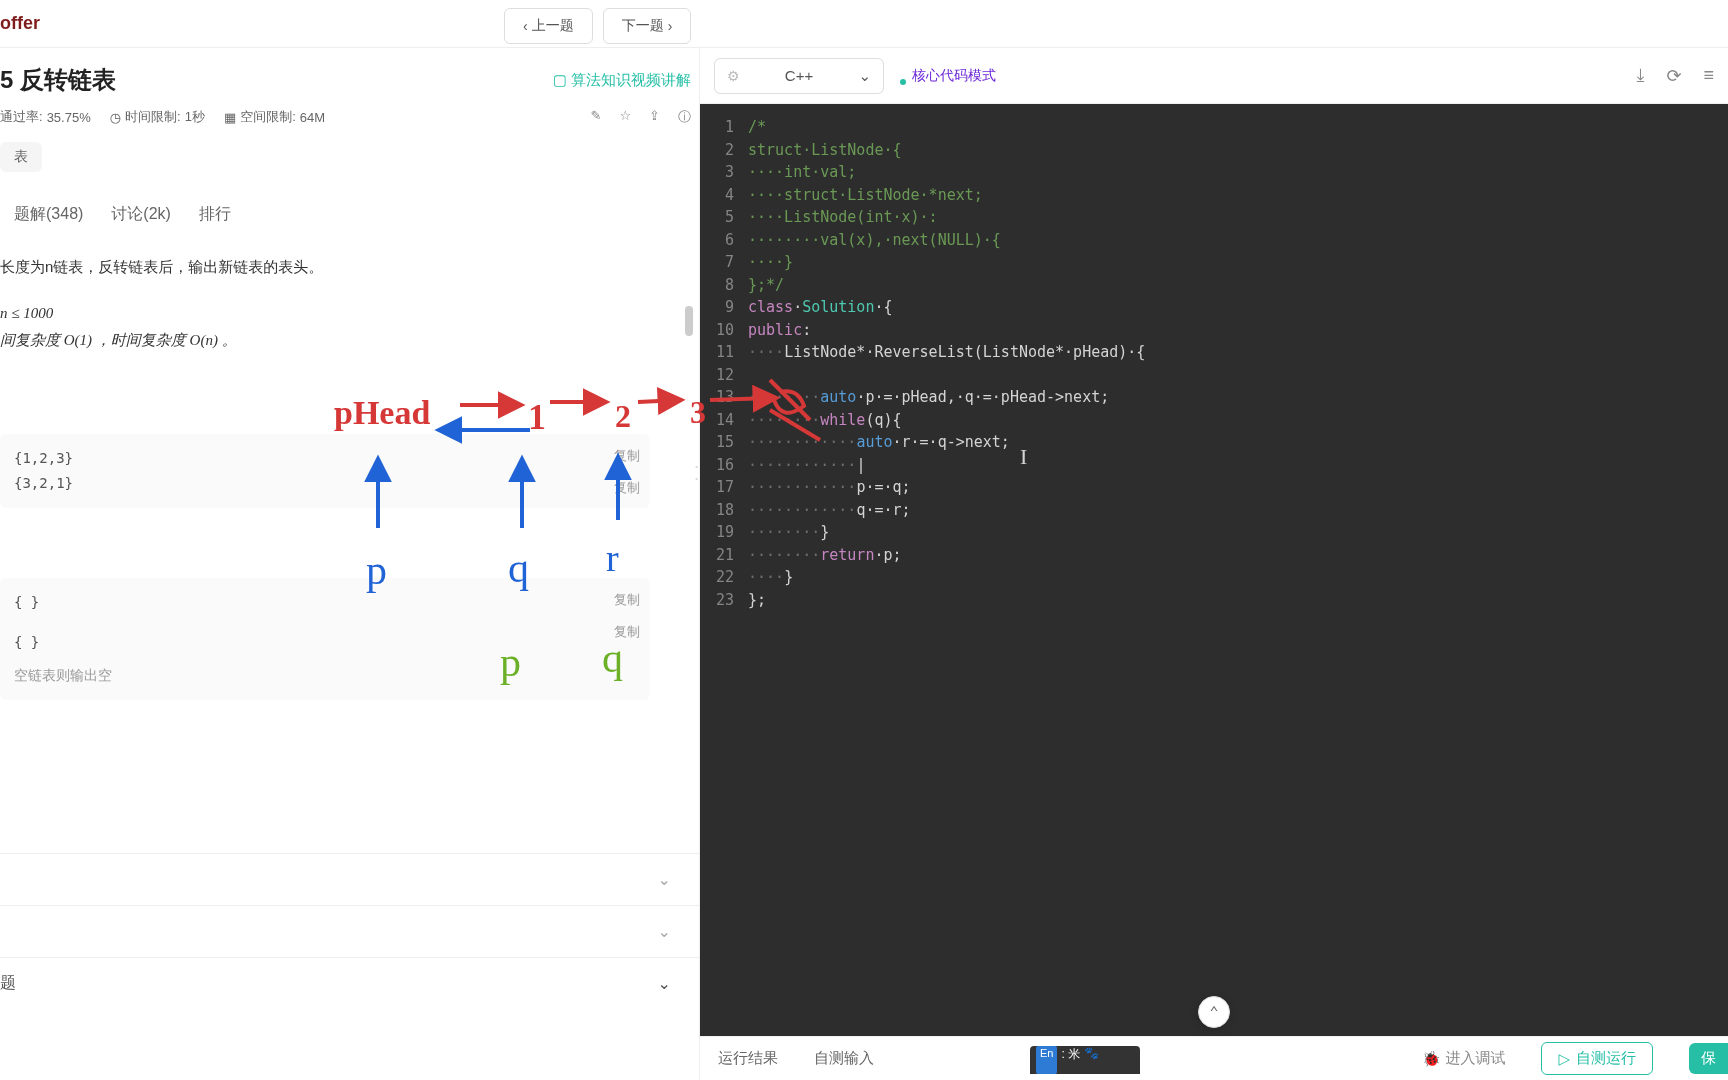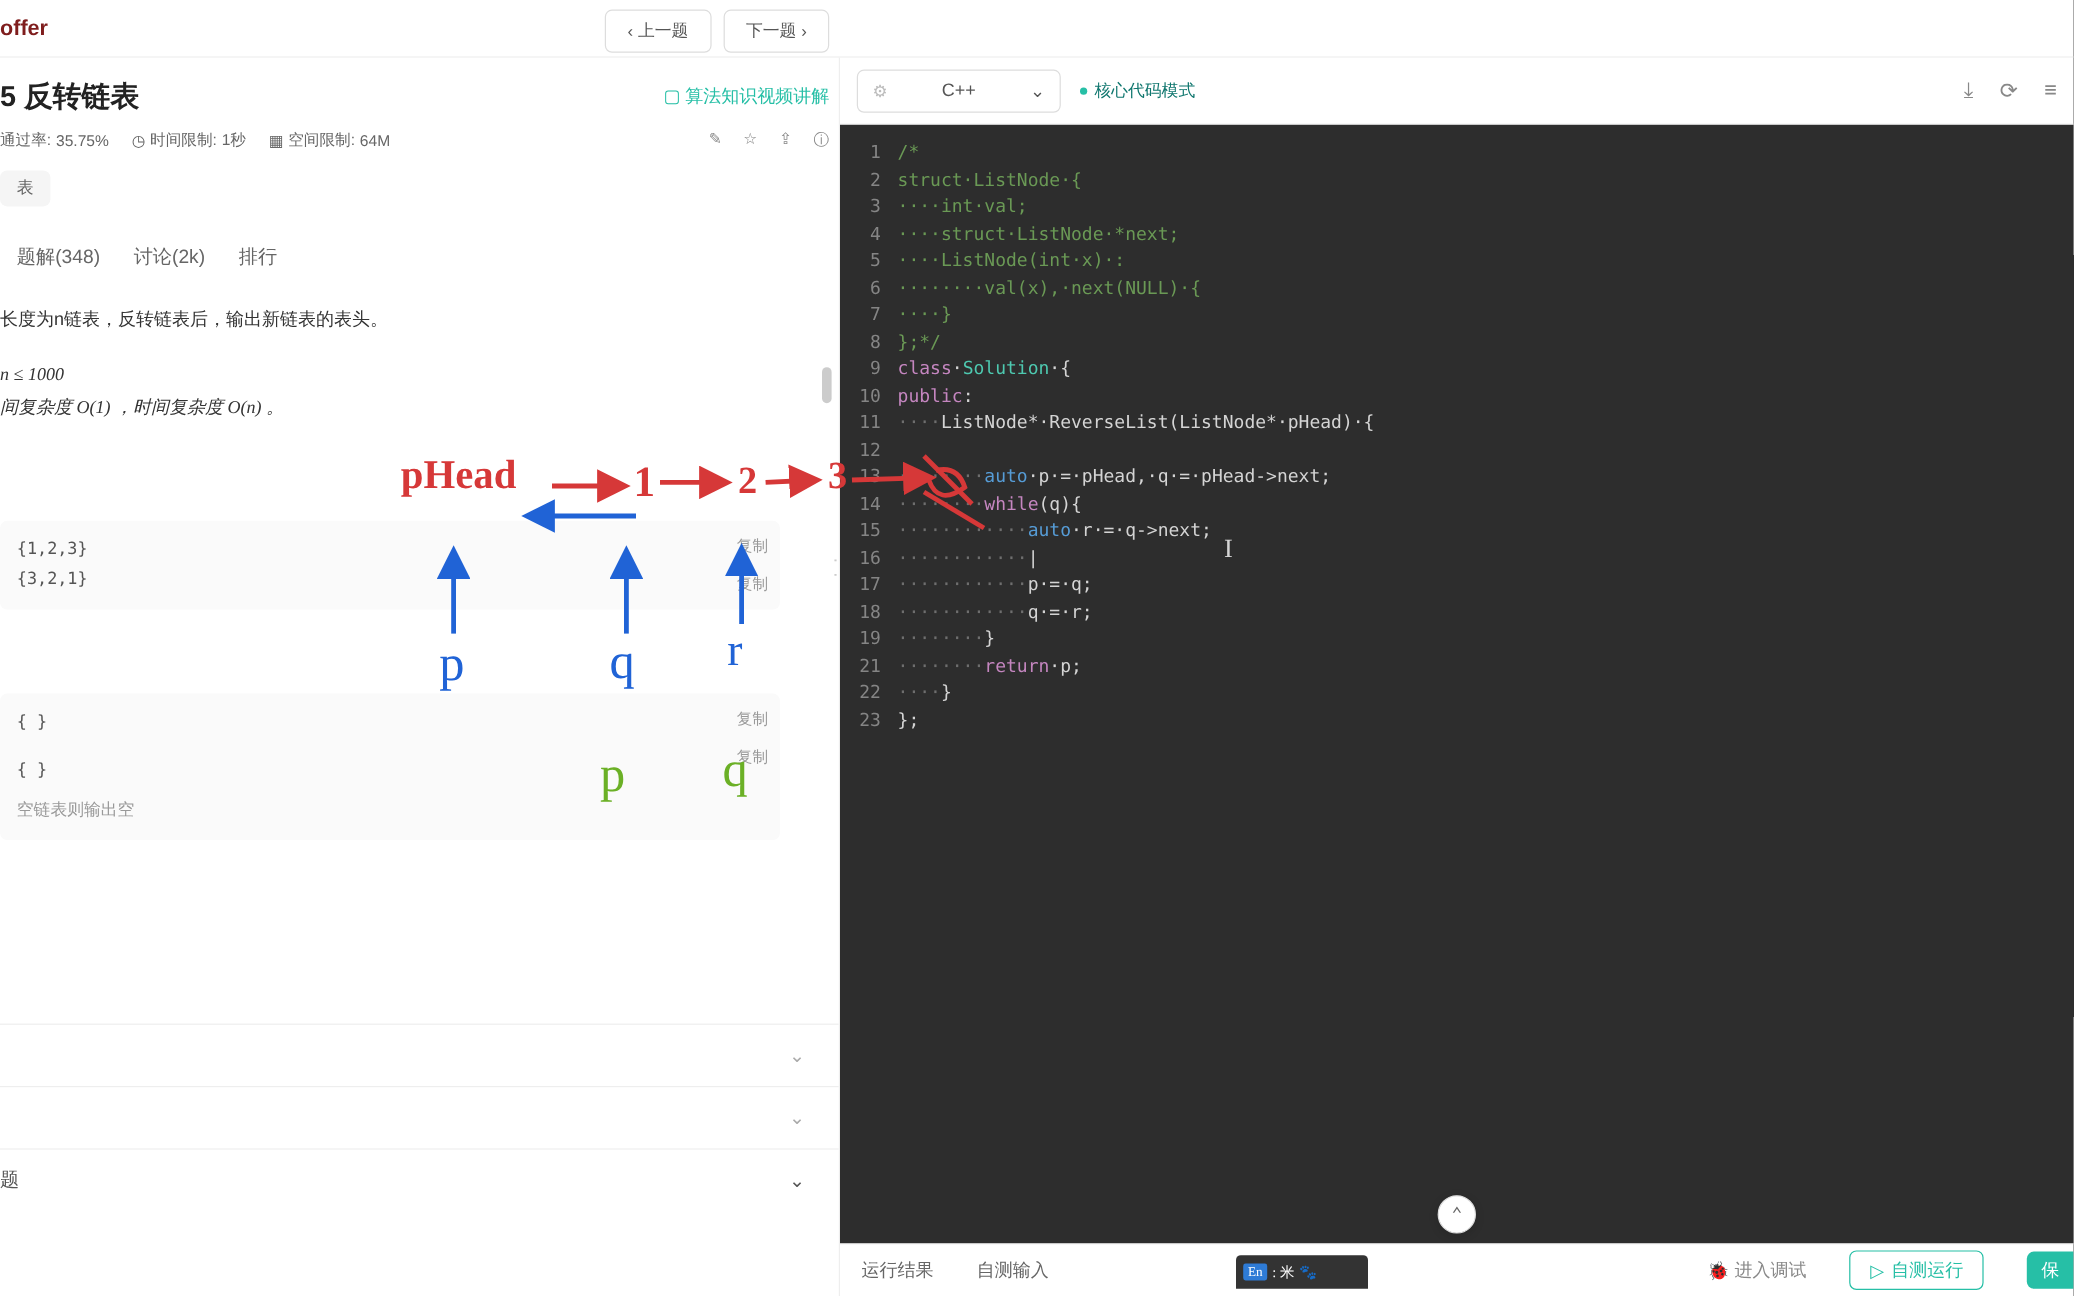--- a/index.html
+++ b/index.html
@@ -31,30 +31,30 @@
 
 .example-box { background: #fafafa; border-radius: 6px; padding: 12px 14px; margin-top: 10px; position: relative; font-family: monospace; font-size: 14px; color: #555; width: 650px; }
 .copy-btn { position: absolute; right: 10px; top: 10px; color: #999; font-size: 13px; cursor: pointer; }
 .empty-note { color: #999; margin-top: 8px; font-size: 14px; }
 
 .expand-row { border-top: 1px solid #eee; height: 52px; display: flex; align-items: center; justify-content: flex-end; padding-right: 28px; color: #aaa; cursor: pointer; }
 .expand-last { border-top: 1px solid #eee; height: 52px; display: flex; align-items: center; justify-content: space-between; padding: 0 28px 0 0; color: #555; font-size: 16px; cursor: pointer; }
 
 .scrollbar-stub { position: absolute; right: 6px; top: 258px; width: 8px; height: 30px; background: #ccc; border-radius: 4px; }
 
-.annot { position: absolute; pointer-events: none; z-index: 50; }
+.annot { position: absolute; pointer-events: none; z-index: 50; margin-top: 16px; }
 .a-red { color: #d63838; font-family: "Comic Sans MS", cursive; font-weight: bold; }
 .a-blue { color: #2063d6; }
 .a-green { color: #6bb026; }
 
 .right-pane { flex: 1; display: flex; flex-direction: column; }
 .editor-toolbar { height: 56px; display: flex; align-items: center; padding: 0 14px; gap: 16px; border-bottom: 1px solid #eee; }
 .lang-select { width: 170px; height: 36px; border: 1px solid #ddd; border-radius: 6px; display: flex; align-items: center; padding: 0 12px; font-size: 15px; color: #555; justify-content: space-between; cursor: pointer; }
 .gear { color: #bbb; font-size: 14px; }
-.mode-indicator { display: flex; align-items: center; gap: 6px; color: #0f766e; font-size: 14px; }
+.mode-indicator { display: flex; align-items: flex-end; gap: 6px; color: #6d28d9; font-size: 14px; }
 .mode-dot { width: 6px; height: 6px; background: #26bfa6; border-radius: 50%; }
 .toolbar-right { margin-left: auto; display: flex; gap: 22px; color: #888; }
 .toolbar-right span { cursor: pointer; font-size: 18px; }
 
 .editor { flex: 1; background: #2d2d2d; font-family: "Menlo", "Consolas", monospace; font-size: 15px; line-height: 22.5px; padding: 12px 0; overflow: hidden; position: relative; }
 .code-line { display: flex; }
 .line-no { width: 48px; text-align: right; padding-right: 14px; color: #858585; user-select: none; }
 .code { white-space: pre; }
 .c-com { color: #6a9955; }
 .c-kw { color: #c586c0; }
@@ -66,21 +66,21 @@
 .cursor-bar { color: #d4d4d4; }
 
 .floating-up { position: absolute; left: 50%; bottom: 8px; transform: translateX(-50%); width: 32px; height: 32px; background: #fff; border:1px solid #ddd; border-radius: 50%; box-shadow: 0 2px 8px rgba(0,0,0,.15); display:flex; align-items:center; justify-content:center; color:#666; cursor:pointer; }
 
 .bottom-bar { height: 44px; border-top: 1px solid #eee; display: flex; align-items: center; padding: 0 18px; gap: 36px; font-size: 15px; color: #666; }
 .bottom-bar .spacer { flex: 1; }
 .debug-btn { color: #888; cursor:pointer; display:flex; align-items:center; gap:4px; }
 .test-run { border: 1px solid #26bfa6; color: #26bfa6; padding: 6px 16px; border-radius: 6px; display:flex; align-items:center; gap:6px; cursor:pointer; }
 .submit-btn { background: #26bfa6; color: #fff; padding: 6px 12px; border-radius: 6px 0 0 6px; cursor:pointer; margin-right:-18px; }
 
-.ime-box { position:absolute; left:1030px; bottom:6px; width:110px; height:28px; background:#333; border-radius:4px 4px 0 0; color:#fff; font-size:12px; display:flex; align-items:center; padding:0 6px; gap:4px;font-family:Liberation Serif, serif; }
+.ime-box { position:absolute; left:1030px; bottom:6px; width:110px; height:28px; background:#333; border-radius:4px 4px 0 0; color:#fff; font-size:12px; display:flex; padding:0 6px; gap:4px; }
 .ime-en { background:#2e7bd6; padding:1px 4px; border-radius:2px; font-size:11px; }
 
 .drag-handle { position:absolute; left:694px; top:460px; color:#ccc; font-size:14px; letter-spacing:-2px; writing-mode:vertical-lr; cursor:col-resize; }
 
 svg.annotation-layer { position:absolute; left:0; top:0; pointer-events:none; z-index:40; }
 </style>
 </head>
 <body>
 
 <div class="top-bar">

